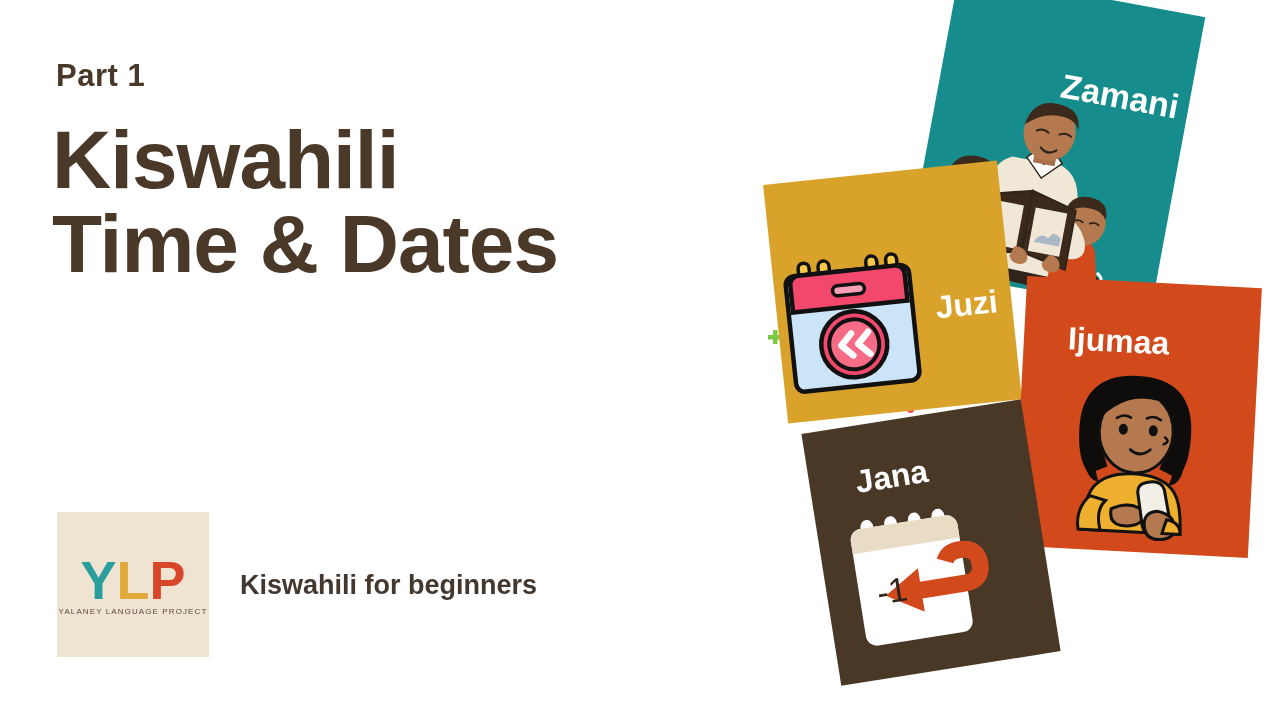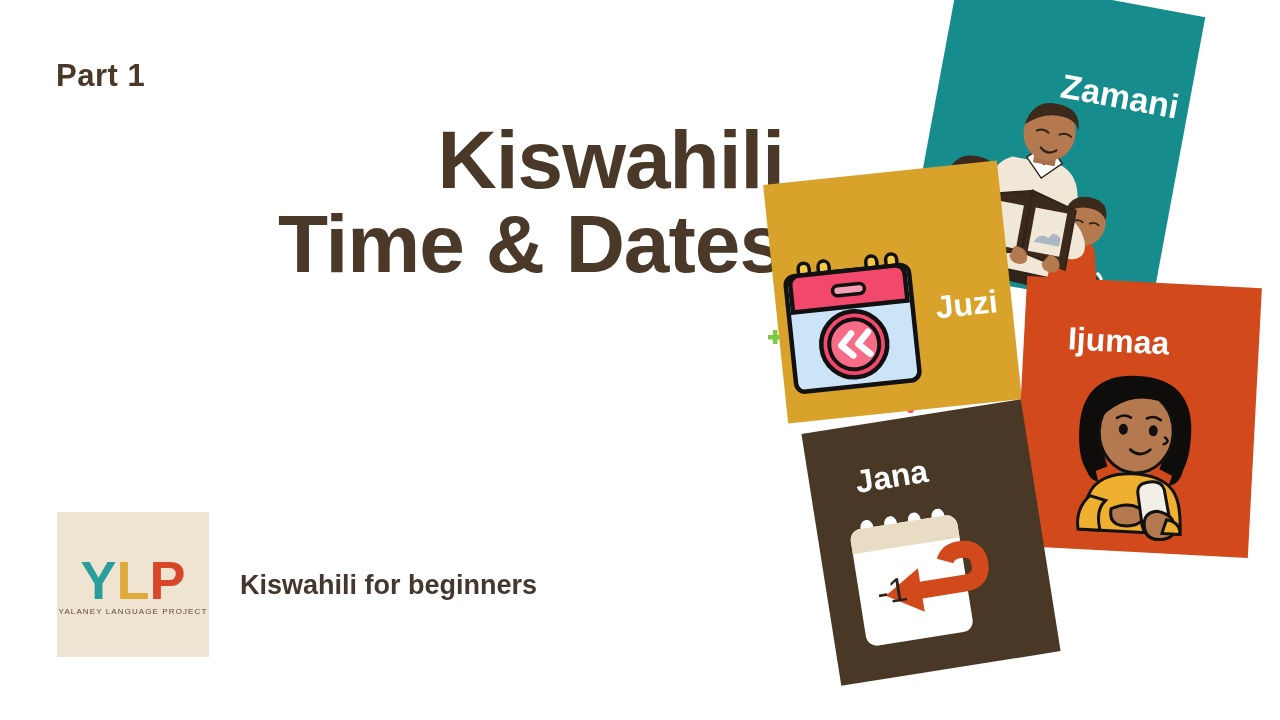--- a/index.html
+++ b/index.html
@@ -2,33 +2,33 @@
 <html><head>
 <meta charset="utf-8">
 <style>
   * { margin:0; padding:0; box-sizing:border-box; }
   html,body{ width:1280px; height:720px; overflow:hidden; }
   body{
     background:#fff;
     font-family:"Liberation Sans", sans-serif;
     position:relative;
   }
-  #stage{ position:absolute; inset:0; width:1280px; height:720px;text-align:right; }
+  #stage{ position:absolute; inset:0; width:1280px; height:720px; }
 
   
   .part-label{
     position:absolute; left:56px; top:58px;
     font-size:31px; font-weight:bold; color:#4a3828;
     letter-spacing:.5px;
   }
   .main-title{
     position:absolute; left:52px; top:118px;
     width:700px;
     font-size:82px; font-weight:bold; color:#4a3828;
-    line-height:1.02; letter-spacing:-1px;margin-left:32px;
+    line-height:1.02; letter-spacing:-1px;
   }
   .main-title .tline{ display:block; white-space:nowrap; }
 
   
   .logo-box{
     position:absolute; left:57px; top:512px;
     width:152px; height:145px;
     background:#efe3d2;
     display:flex; flex-direction:column;
     align-items:center; justify-content:center;

